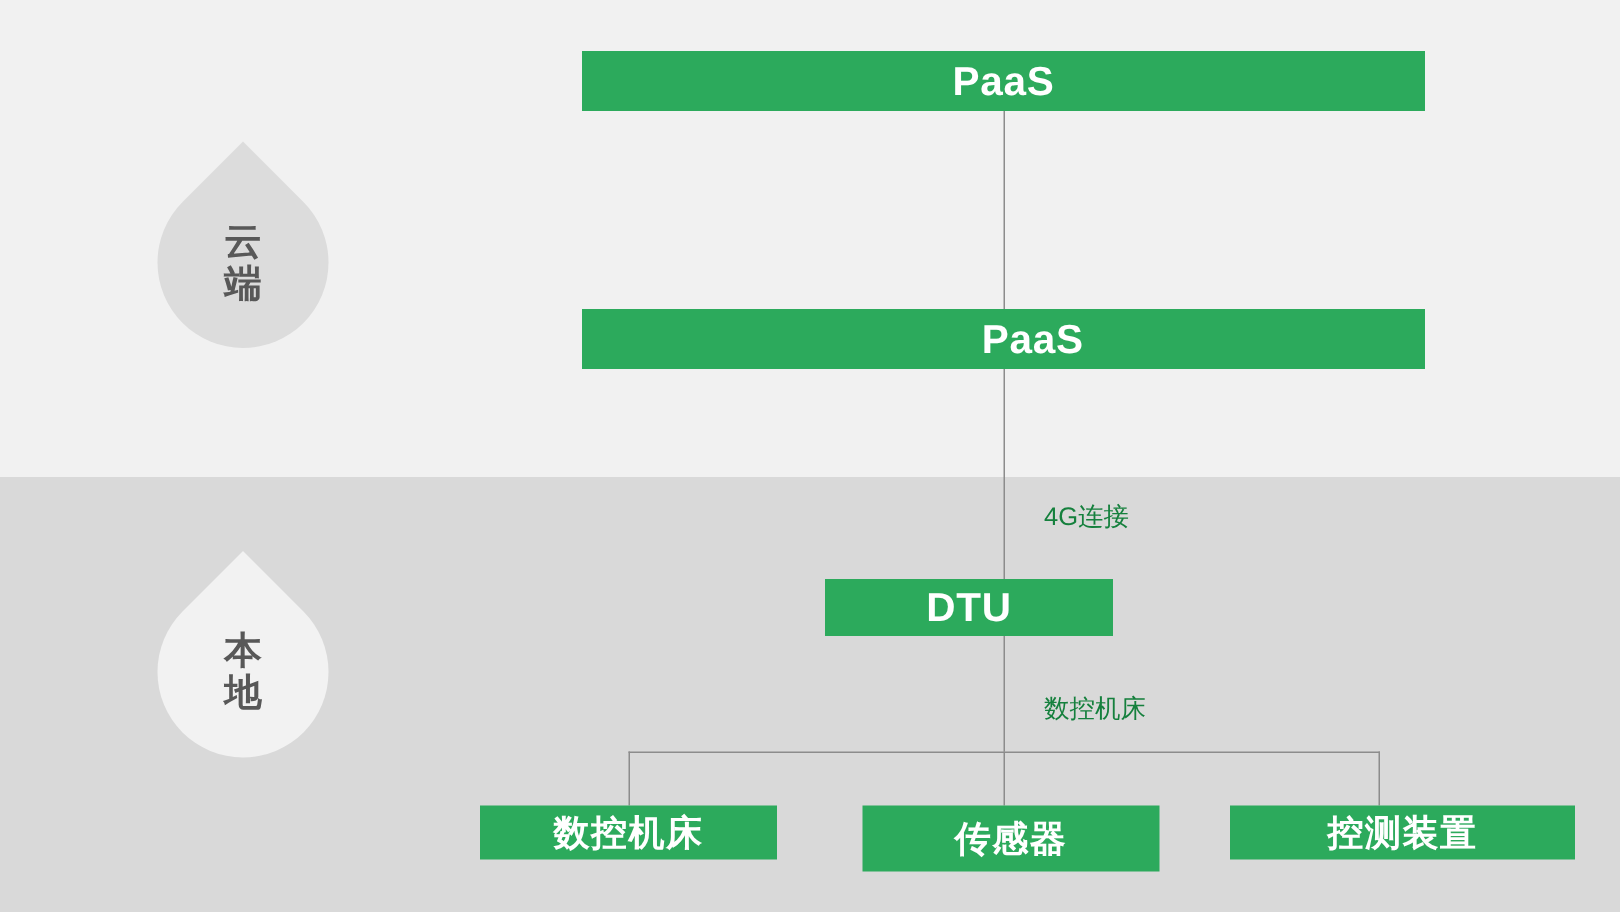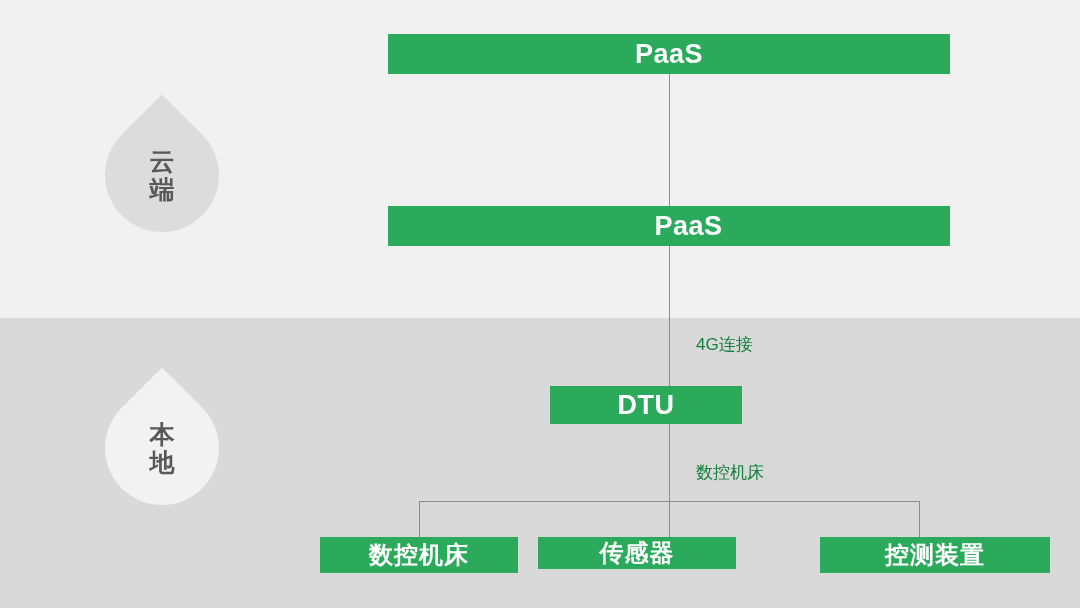--- a/index.html
+++ b/index.html
@@ -76,21 +76,21 @@
     box-sizing: border-box;
   }
   .gbox.latin { font-size: 27px; letter-spacing: 0.5px; }
   .gbox.cjk  { font-size: 24px; letter-spacing: 1px; }
 
   #box-saas { left: 388px; top: 34px;  width: 562px; height: 40px; }
   #box-paas { left: 388px; top: 206px; width: 562px; height: 40px; padding-left: 39px; }
   #box-dtu  { left: 550px; top: 386px; width: 192px; height: 38px; }
 
   #box-cnc    { left: 320px; top: 537px; width: 198px; height: 36px; }
-  #box-sensor { left: 538px; top: 537px; width: 198px; height: 32px; text-align: right; }
+  #box-sensor { left: 575px; top: 537px; width: 198px; height: 44px; text-align: right; }
   #box-detect { left: 820px; top: 537px; width: 230px; height: 36px; }
 
   
   .vline {
     position: absolute;
     width: 1px;
     background: #8c8c8c;
   }
   .hline {
     position: absolute;

